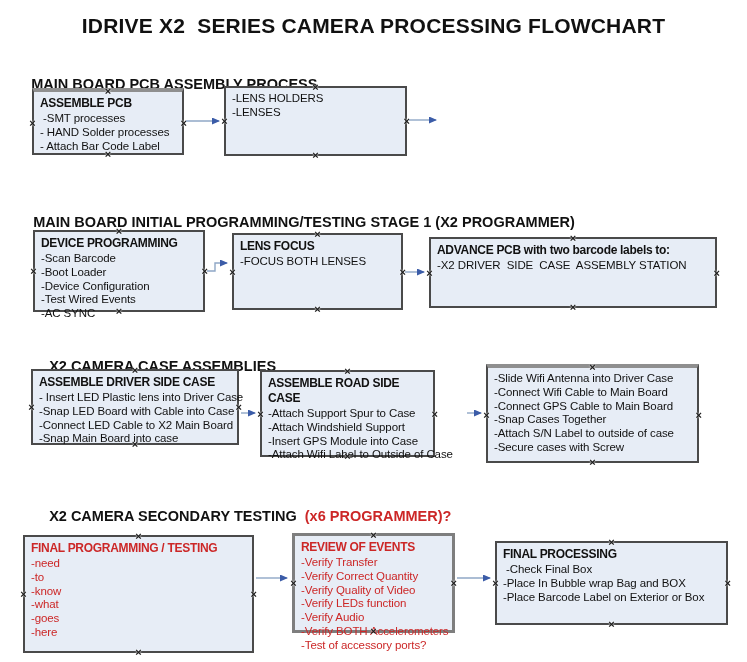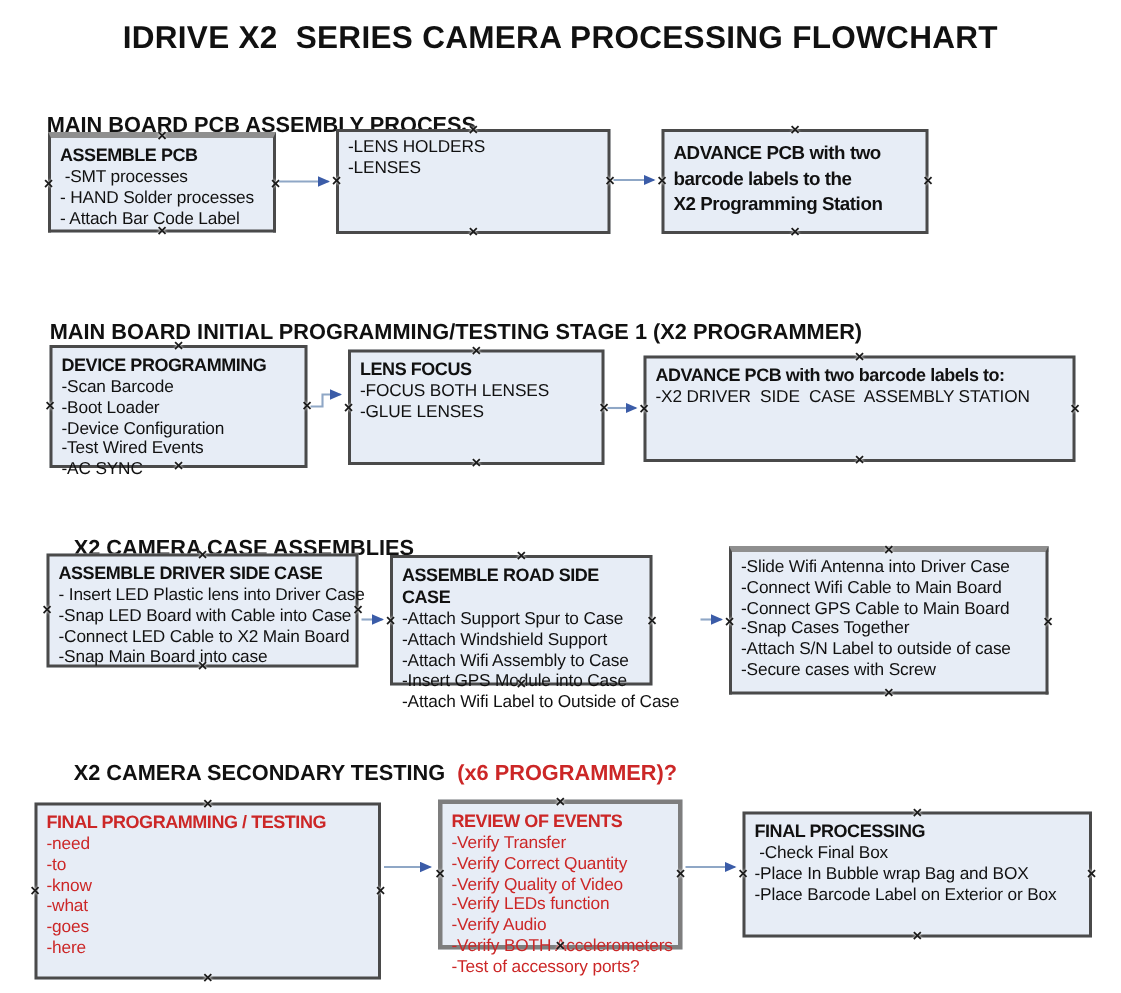--- a/index.html
+++ b/index.html
@@ -83,49 +83,39 @@
   <div class="fbox" style="left:224px; top:86px; width:183px; height:70px;">
     <div>
         <div class="box-item">-LENS HOLDERS</div>
         <div class="box-item">-LENSES</div>
       </div>
     <span class="hm hm-t"></span>
       <span class="hm hm-b"></span>
       <span class="hm hm-l"></span>
       <span class="hm hm-r"></span>
   </div>
-  <div class="fbox" style="left:441px; top:86px; width:178px; height:70px;">
-    <div class="box-title ml">ADVANCE PCB with two barcode labels to the
- X2 Programming Station</div>
-    <div></div>
-    <span class="hm hm-t"></span>
-      <span class="hm hm-b"></span>
-      <span class="hm hm-l"></span>
-      <span class="hm hm-r"></span>
-  </div>
 
   <div class="fbox" style="left:33px; top:230px; width:172px; height:82px;">
     <div class="box-title">DEVICE PROGRAMMING</div>
     <div>
         <div class="box-item">-Scan Barcode</div>
         <div class="box-item">-Boot Loader</div>
         <div class="box-item">-Device Configuration</div>
         <div class="box-item">-Test Wired Events</div>
         <div class="box-item">-AC SYNC</div>
       </div>
     <span class="hm hm-t"></span>
       <span class="hm hm-b"></span>
       <span class="hm hm-l"></span>
       <span class="hm hm-r"></span>
   </div>
   <div class="fbox" style="left:232px; top:233px; width:171px; height:77px;">
     <div class="box-title">LENS FOCUS</div>
     <div>
         <div class="box-item">-FOCUS BOTH LENSES</div>
-        <div class="box-item">-GLUE LENSES</div>
       </div>
     <span class="hm hm-t"></span>
       <span class="hm hm-b"></span>
       <span class="hm hm-l"></span>
       <span class="hm hm-r"></span>
   </div>
   <div class="fbox" style="left:429px; top:237px; width:288px; height:71px;">
     <div class="box-title">ADVANCE PCB with two barcode labels to:</div>
     <div>
         <div class="box-item">-X2 DRIVER  SIDE  CASE  ASSEMBLY STATION</div>
@@ -147,21 +137,20 @@
     <span class="hm hm-t"></span>
       <span class="hm hm-b"></span>
       <span class="hm hm-l"></span>
       <span class="hm hm-r"></span>
   </div>
   <div class="fbox" style="left:260px; top:370px; width:175px; height:87px;">
     <div class="box-title">ASSEMBLE ROAD SIDE CASE</div>
     <div>
         <div class="box-item">-Attach Support Spur to Case</div>
         <div class="box-item">-Attach Windshield Support</div>
-        <div class="box-item">-Attach Wifi Assembly to Case</div>
         <div class="box-item">-Insert GPS Module into Case</div>
         <div class="box-item">-Attach Wifi Label to Outside of Case</div>
       </div>
     <span class="hm hm-t"></span>
       <span class="hm hm-b"></span>
       <span class="hm hm-l"></span>
       <span class="hm hm-r"></span>
   </div>
   <div class="fbox thick-top" style="left:486px; top:364px; width:213px; height:99px;">
     <div>

